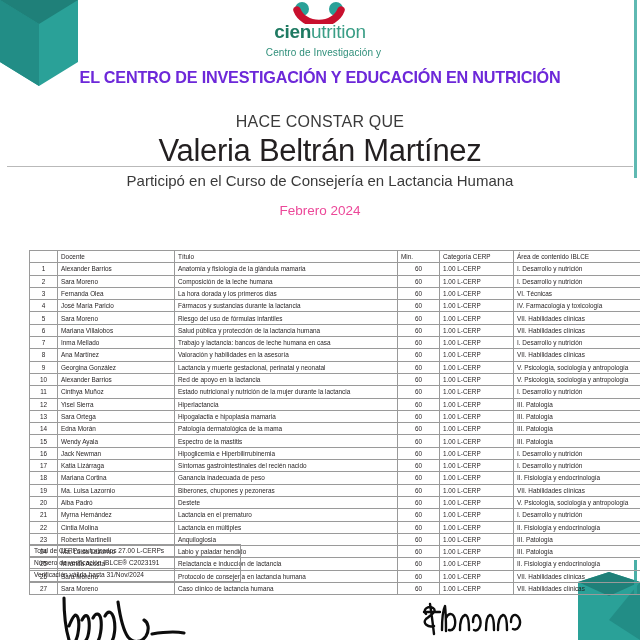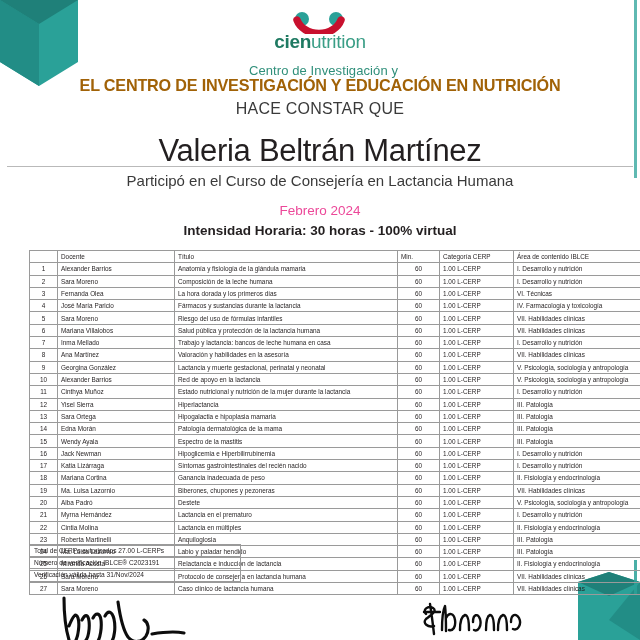--- a/index.html
+++ b/index.html
@@ -13,34 +13,34 @@
   }
   .page{position:relative;width:640px;height:640px;overflow:hidden;}
 
   
   .ribbon-tl{position:absolute;left:0;top:0;width:78px;height:86px;pointer-events:none;}
   .ribbon-br{position:absolute;right:0;bottom:0;width:62px;height:68px;pointer-events:none;}
   .edge-right{position:absolute;right:3px;top:0;width:3px;height:178px;background:#2aa198;opacity:.75;}
   .edge-right2{position:absolute;right:3px;top:560px;width:3px;height:34px;background:#2aa198;opacity:.85;}
 
   
-  .logo-wrap{position:absolute;left:0;right:0;top:12px;text-align:center;}
+  .logo-wrap{position:absolute;left:0;right:0;top:2px;text-align:center;}
   .logo-mark{display:block;margin:0 auto;}
   .logo-word{font-size:19px;letter-spacing:-0.3px;line-height:19px;margin-top:-2px;}
   .logo-cien{color:#1f7a62;font-weight:bold;}
   .logo-nut{color:#3a9e86;font-weight:normal;}
   .logo-sub{
-    font-size:13px;line-height:8.4px;color:#2f8f7a;
-    margin-top:16px;letter-spacing:.1px;padding-left:7px;
+    font-size:10px;line-height:8.4px;color:#2f8f7a;
+    margin-top:8px;letter-spacing:.1px;padding-left:7px;
   }
 
   
   .h-center{position:absolute;left:0;right:0;text-align:center;}
-  .title1{top:76px;font-size:16.2px;font-weight:bold;letter-spacing:-0.2px;color:#a16207;}
-  .title2{top:100px;font-size:16px;font-weight:normal;color:#3a3a3a;letter-spacing:.2px;}
+  .title1{top:68px;font-size:16.2px;font-weight:bold;letter-spacing:-0.2px;color:#6d28d9;}
+  .title2{top:113px;font-size:16px;font-weight:normal;color:#3a3a3a;letter-spacing:.2px;}
   .name{top:133px;font-size:31px;font-weight:normal;letter-spacing:-0.3px;color:#231f20;}
   .rule{position:absolute;left:7px;right:7px;top:166px;height:1px;background:#b9b9b9;}
   .subtitle{top:172px;font-size:15px;color:#3a3a3a;}
   .date{top:203px;font-size:13.5px;color:#ec4899;}
   .intensity{top:223px;font-size:13.5px;font-weight:bold;color:#231f20;}
 
   
   .tbl-wrap{position:absolute;left:29px;top:250px;width:582px;}
   table.cert{
     border-collapse:collapse;width:582px;
@@ -101,21 +101,20 @@
     <div class="logo-word"><span class="logo-cien">cien</span><span class="logo-nut">utrition</span></div>
     <div class="logo-sub">Centro de Investigación y</div>
   </div>
 
   <div class="h-center title1">EL CENTRO DE INVESTIGACIÓN Y EDUCACIÓN EN NUTRICIÓN</div>
   <div class="h-center title2">HACE CONSTAR QUE</div>
   <div class="h-center name">Valeria Beltrán Martínez</div>
   <div class="rule"></div>
   <div class="h-center subtitle">Participó en el Curso de Consejería en Lactancia Humana</div>
   <div class="h-center date">Febrero 2024</div>
-  <div class="h-center intensity">Intensidad Horaria: 30 horas - 100% virtual</div>
 
   <div class="tbl-wrap">
     <table class="cert">
       <thead>
         <tr>
           <th class="c-num"></th>
           <th class="c-doc">Docente</th>
           <th class="c-tit">Título</th>
           <th class="c-min">Min.</th>
           <th class="c-cat">Categoría CERP</th>

